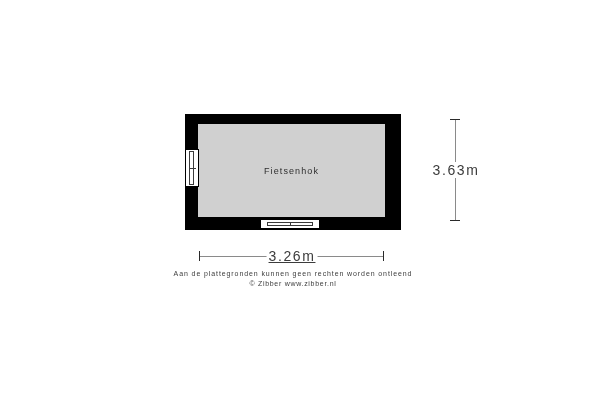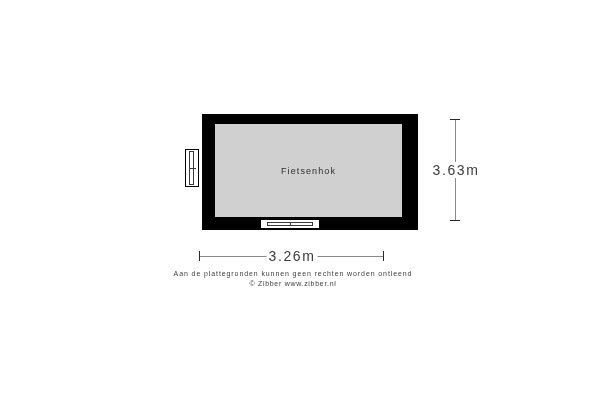--- a/index.html
+++ b/index.html
@@ -16,21 +16,20 @@
     overflow: hidden;
   }
   
   .room-walls {
     position: absolute;
     left: 185px;
     top: 114px;
     width: 216px;
     height: 116px;
     background: #000000;
-    margin-left: 17px;
   }
   .room-floor {
     position: absolute;
     left: 13px;
     top: 10px;
     width: 187px;
     height: 93px;
     background: #d0d0d0;
     display: flex;
     align-items: center;
@@ -134,21 +133,21 @@
     position: absolute;
     transform: translate(-50%, -50%);
     background: #ffffff;
     padding: 0 2px;
     font-size: 14px;
     letter-spacing: 1.6px;
     color: #3c3c3c;
     white-space: nowrap;
   }
   .dim-label-height { left: 456px; top: 170px; }
-  .dim-label-width  { left: 292px; top: 256px; }
+  .dim-label-width  { left: 292px; top: 256px; text-decoration: underline; }
   
   .footer {
     position: absolute;
     left: 0;
     top: 269px;
     width: 586px;
     text-align: center;
     color: #3c3c3c;
   }
   .disclaimer {

